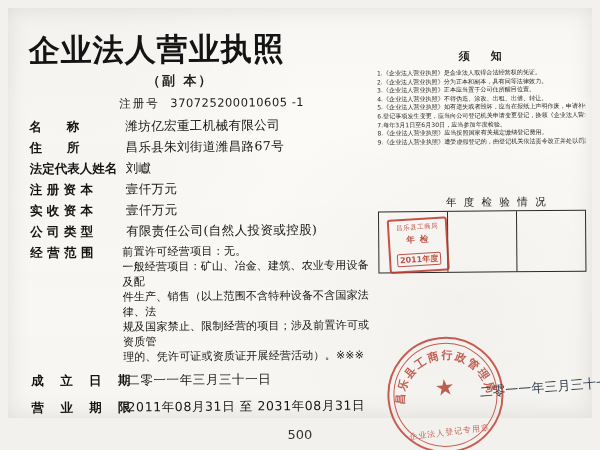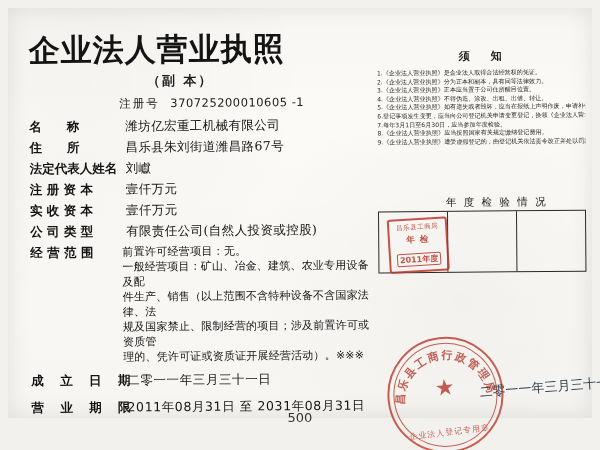--- a/index.html
+++ b/index.html
@@ -304,21 +304,21 @@
     transform: rotate(-4deg);
     opacity: 0.92;
     white-space: nowrap;
   }
 
   
   .page-number {
     position: absolute;
     left: 0;
     right: 0;
-    top: 410px;
+    top: 427px;
     text-align: center;
     font-size: 13px;
     color: #333;
     font-family: "DejaVu Sans", "Liberation Sans", sans-serif;
   }
 </style>
 </head>
 <body>
 
 <div class="page">

